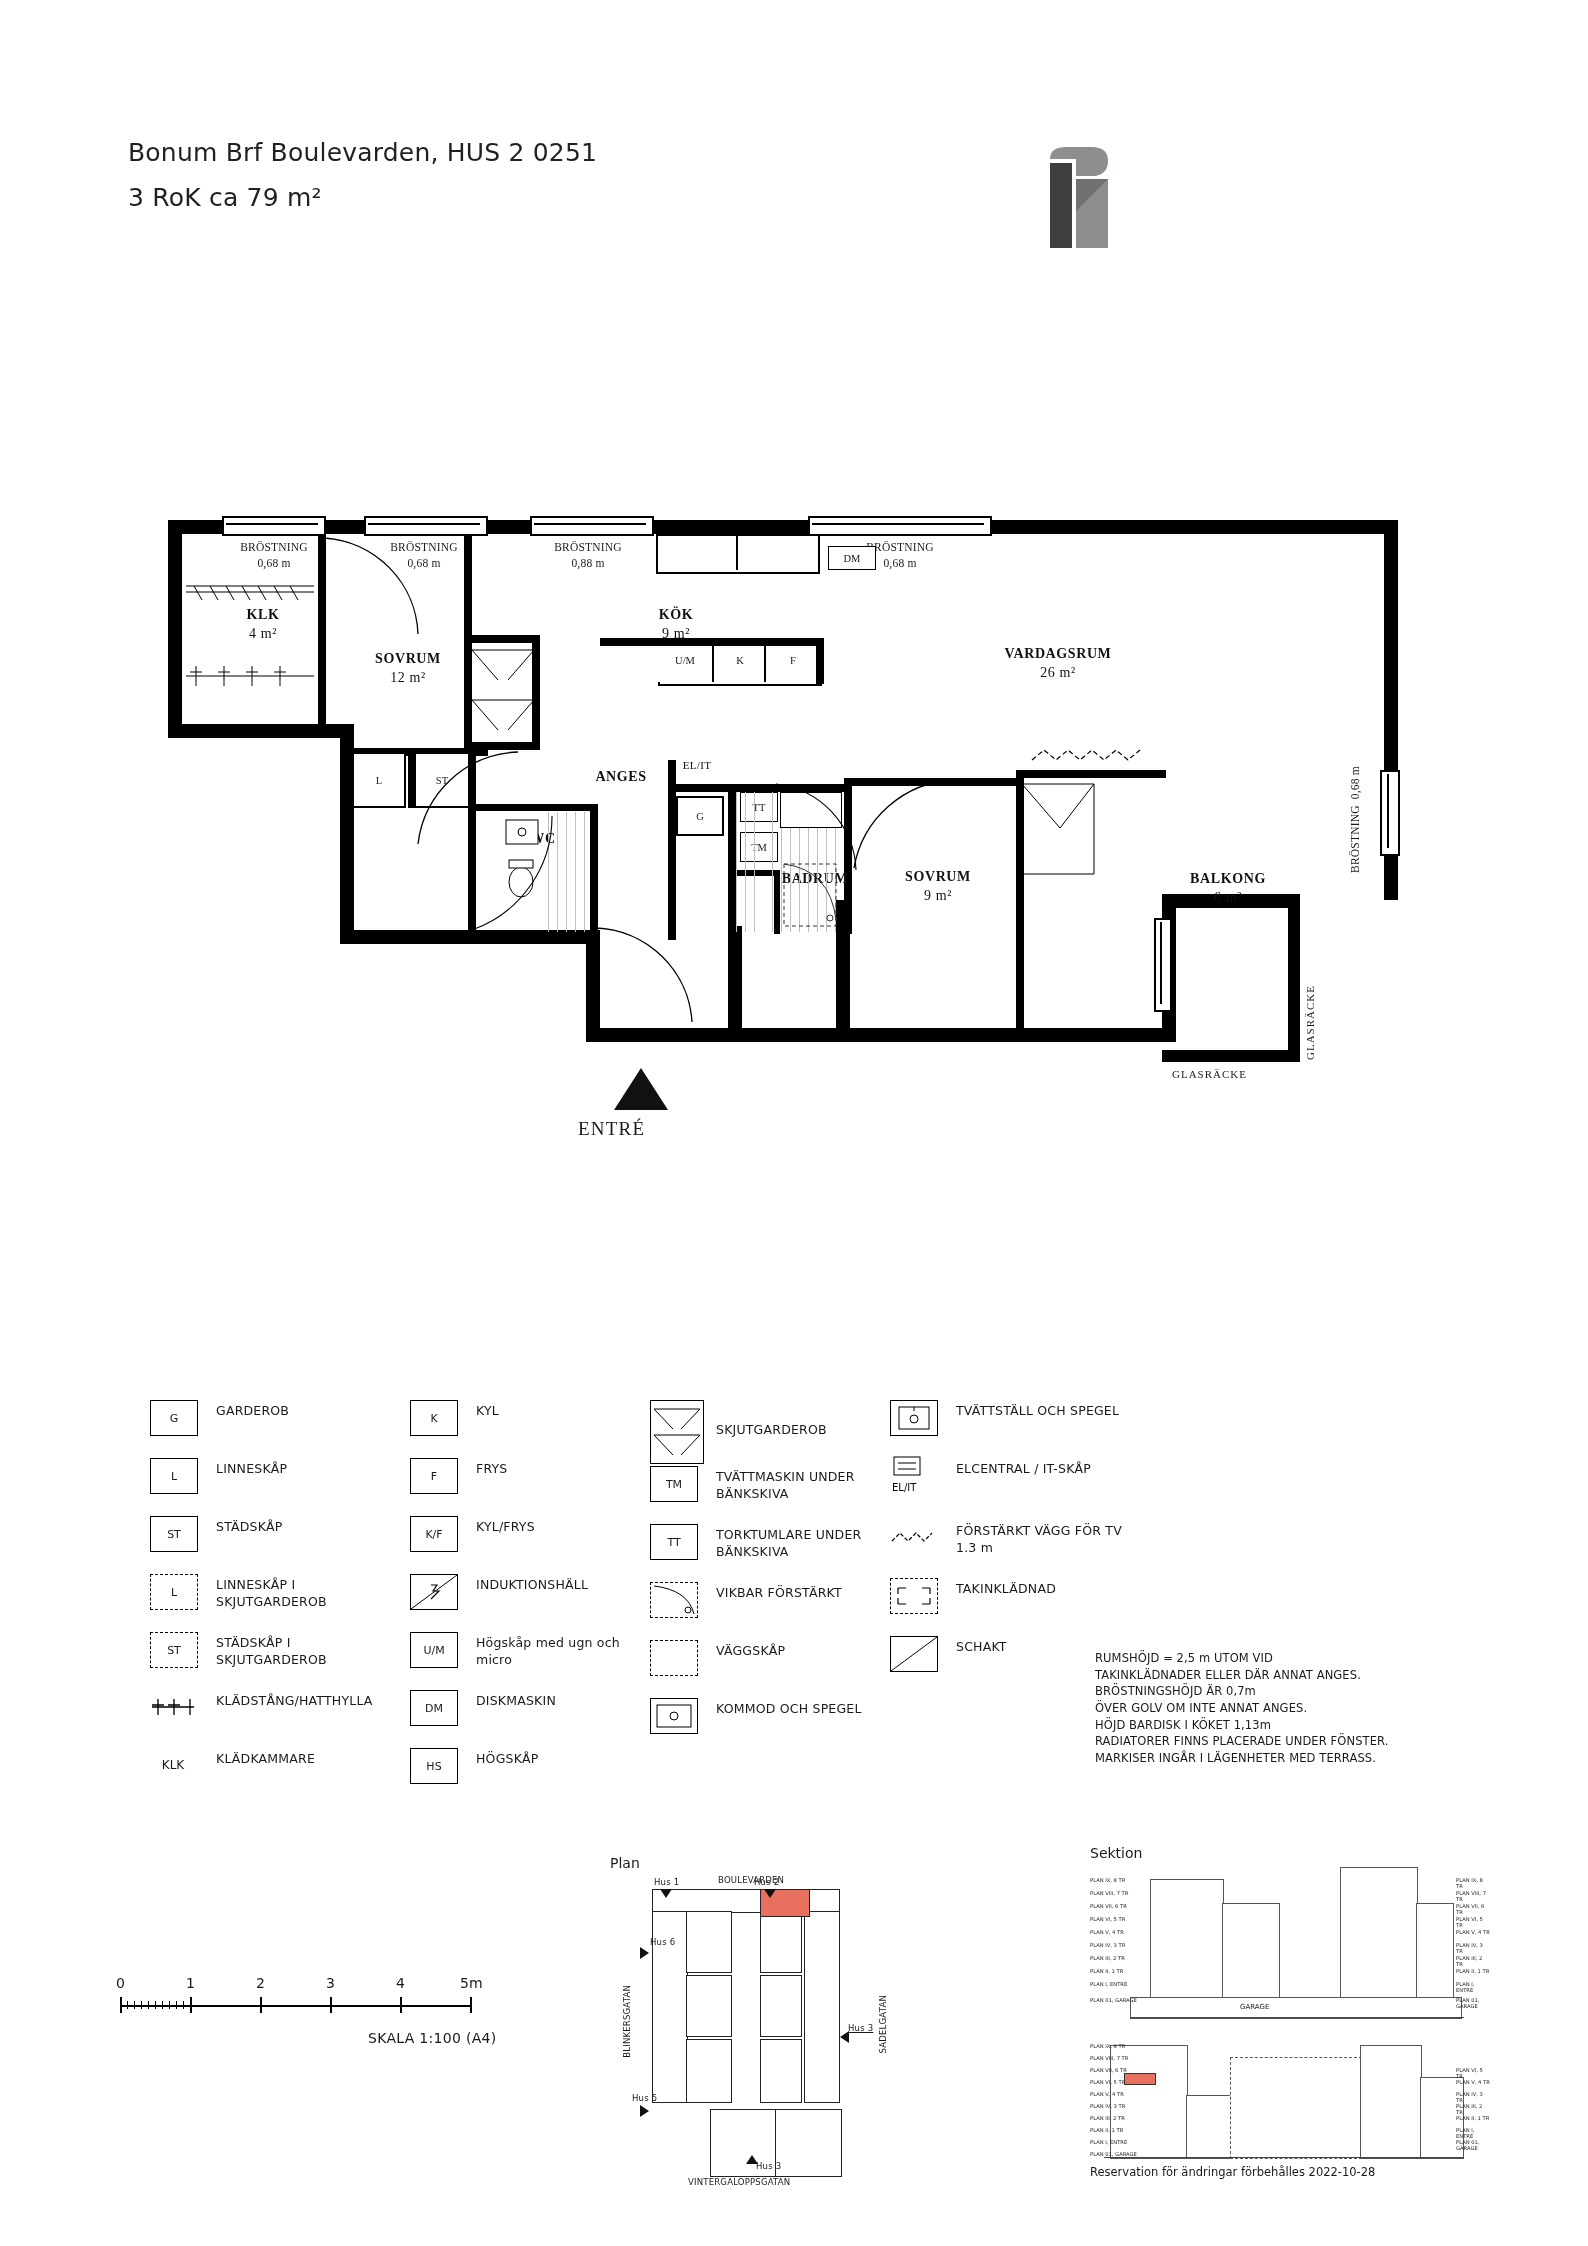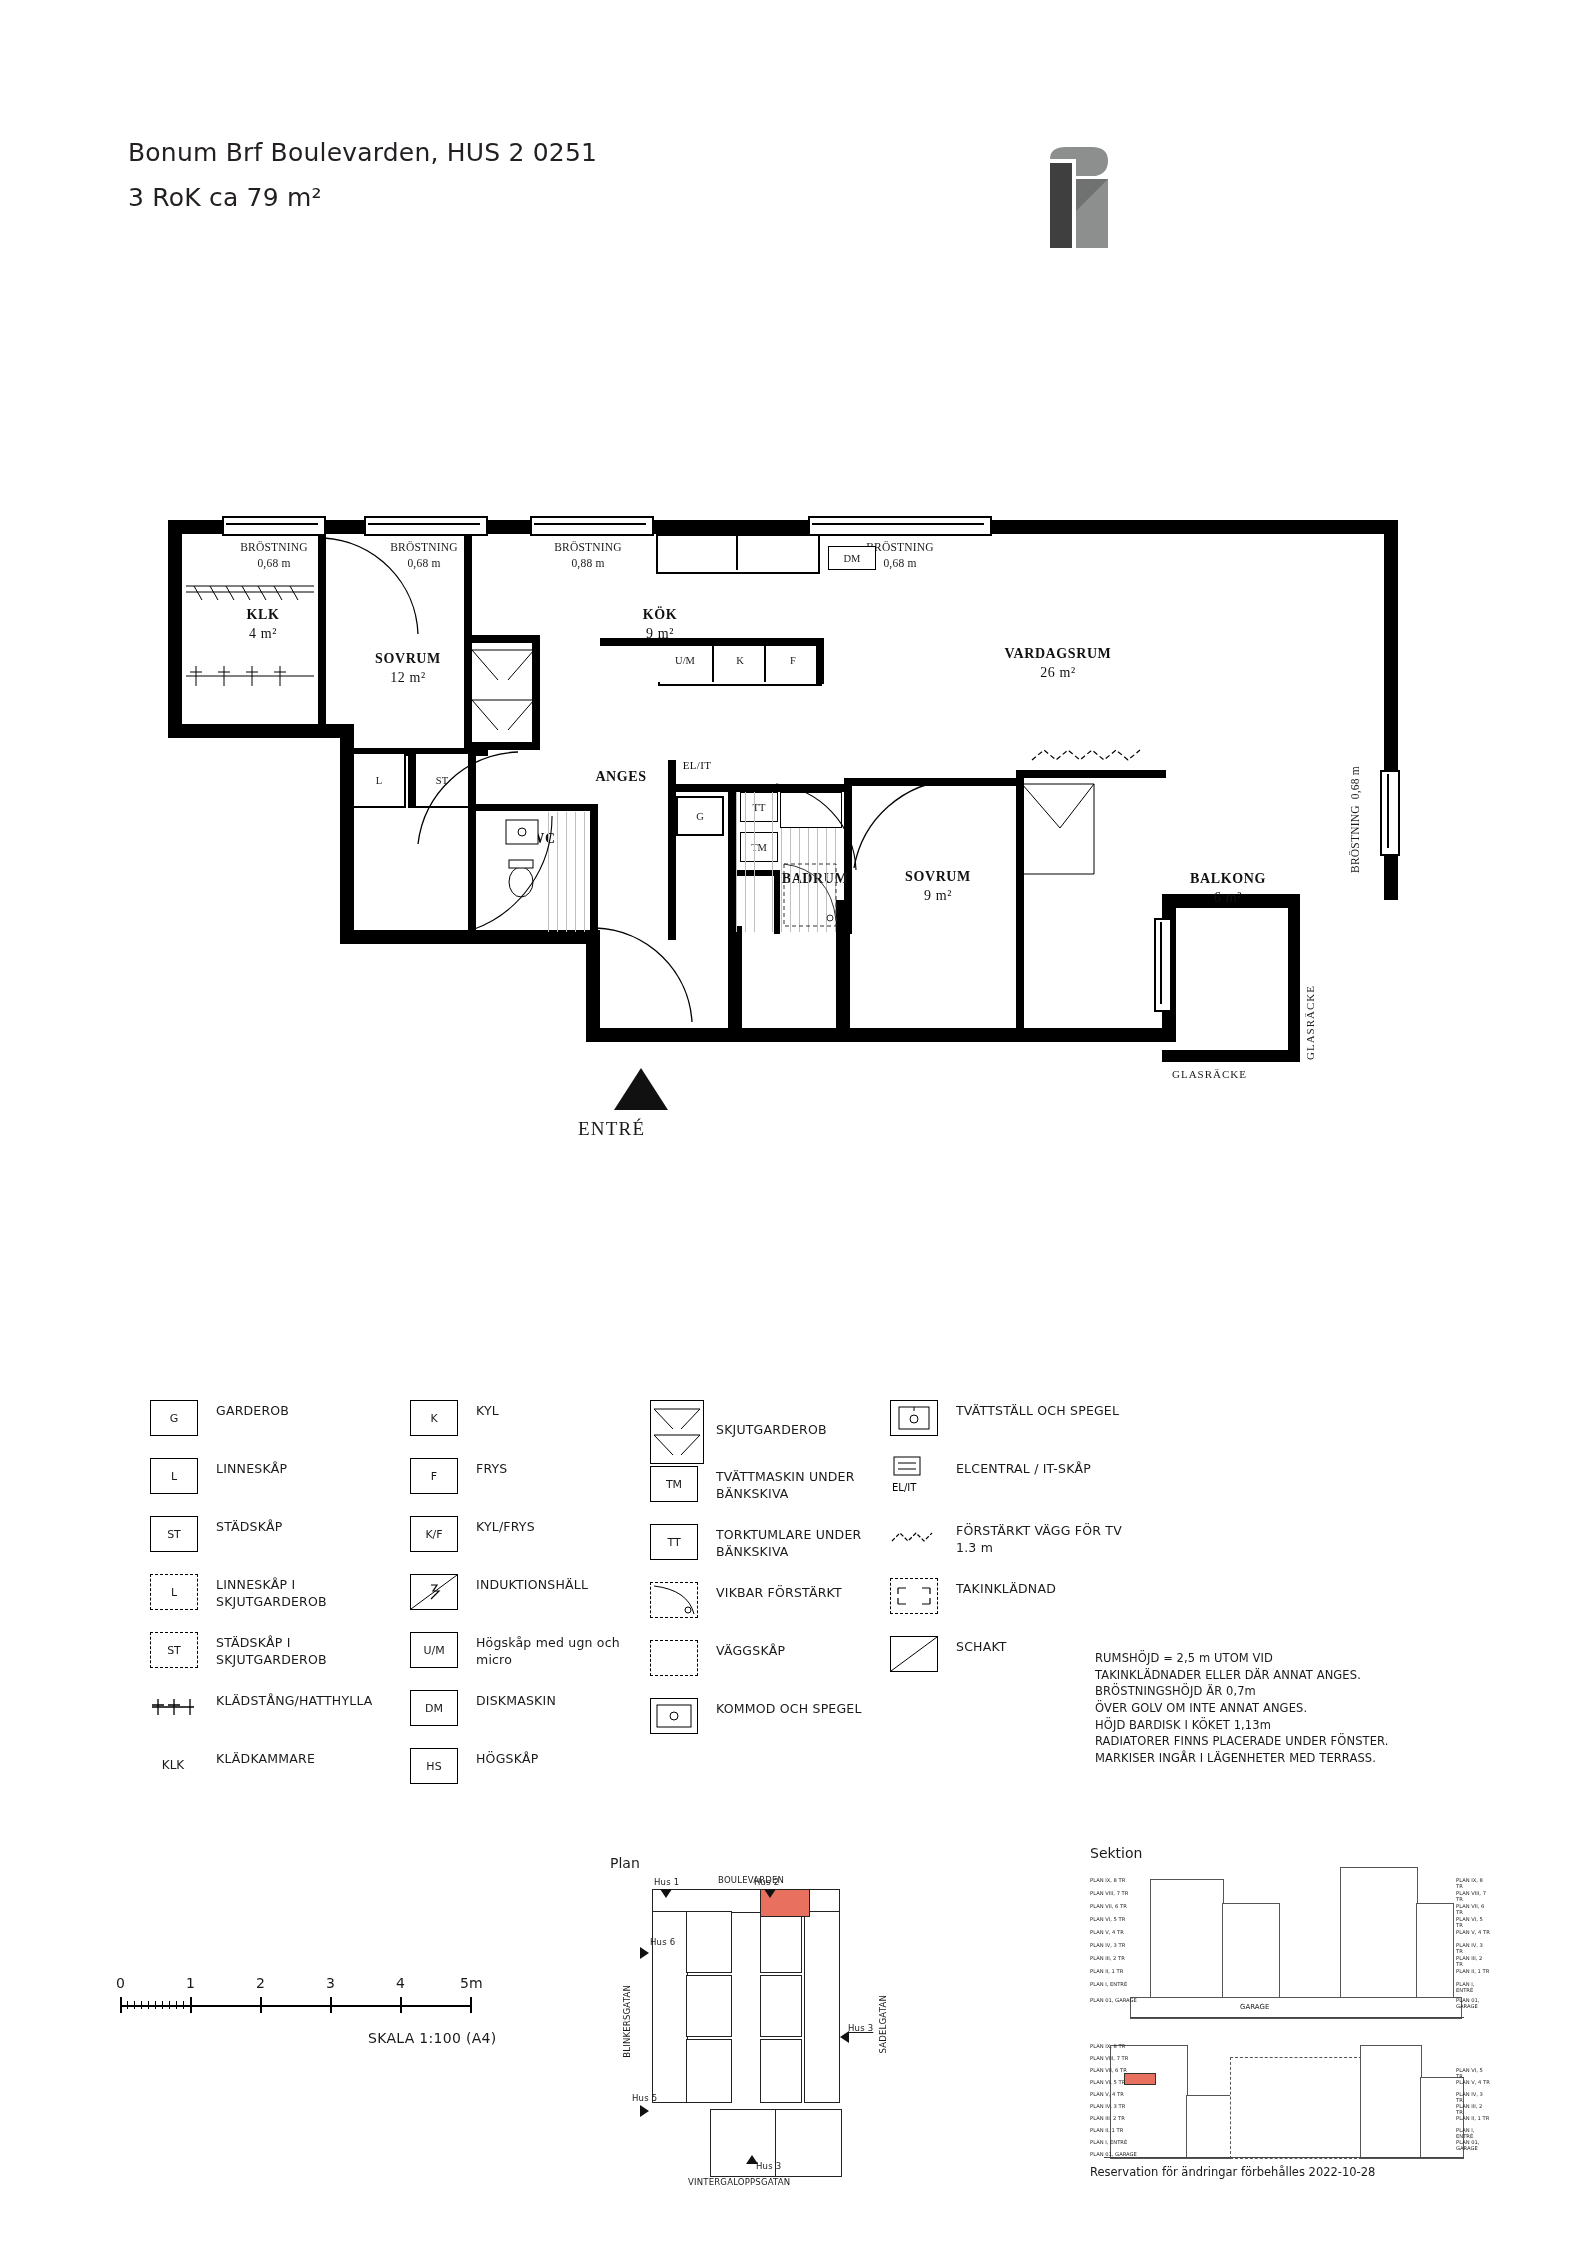--- a/index.html
+++ b/index.html
@@ -159,21 +159,21 @@
   </div>
 
   <div class="room-label" style="left:40px;top:86px;width:110px;">
     <b>KLK</b>
     <span>4 m²</span>
   </div>
   <div class="room-label" style="left:160px;top:130px;width:160px;">
     <b>SOVRUM</b>
     <span>12 m²</span>
   </div>
-  <div class="room-label" style="left:432px;top:86px;width:120px;">
+  <div class="room-label" style="left:448px;top:86px;width:120px;">
     <b>KÖK</b>
     <span>9 m²</span>
   </div>
   <div class="room-label" style="left:800px;top:125px;width:180px;">
     <b>VARDAGSRUM</b>
     <span>26 m²</span>
   </div>
   <div class="room-label" style="left:398px;top:248px;width:110px;">
     <b>ANGES</b>
   </div>

